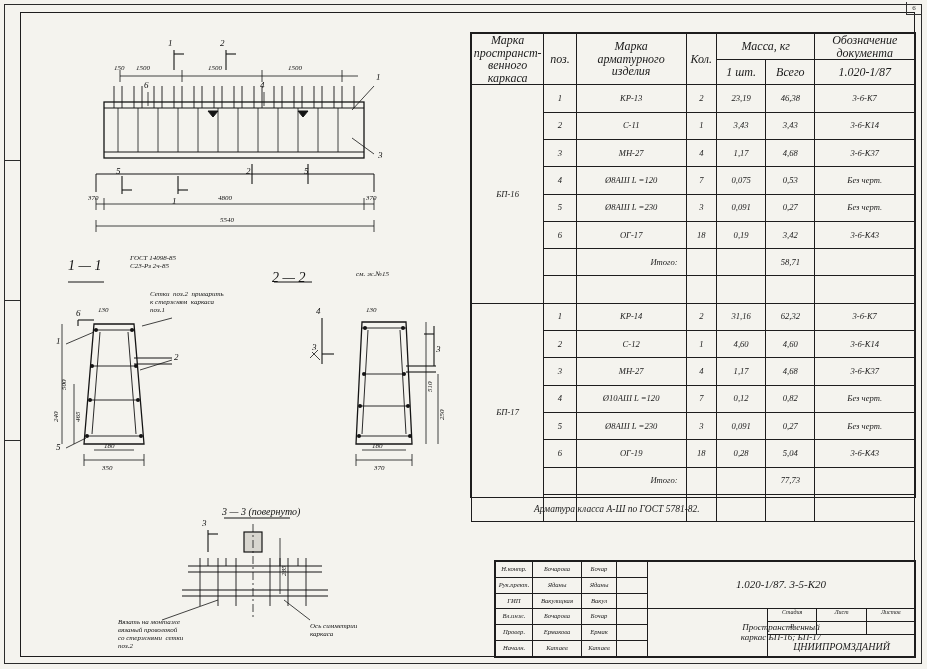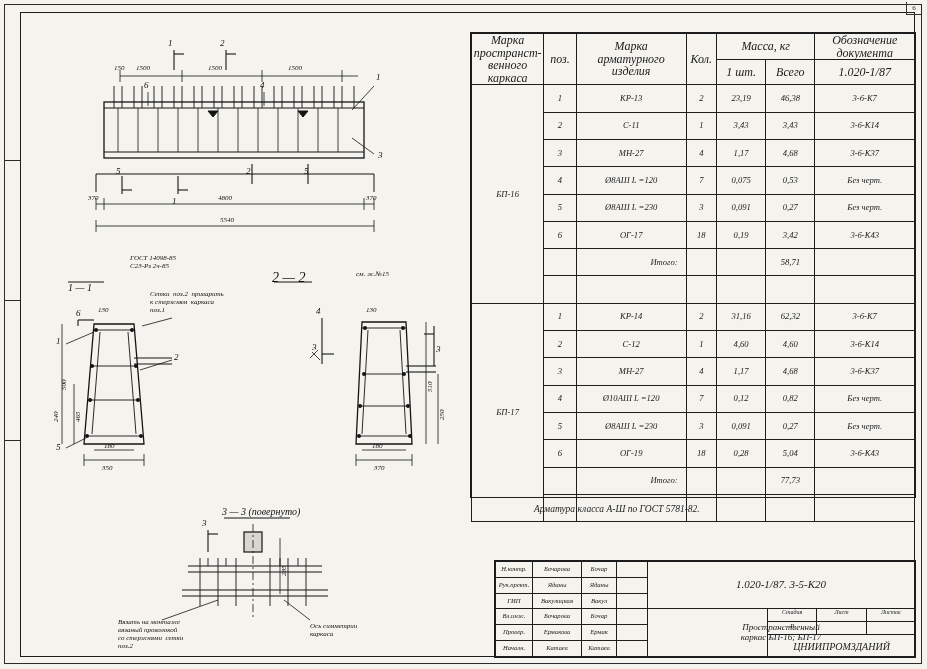--- a/index.html
+++ b/index.html
@@ -354,21 +354,21 @@
     <div class="lbl" style="left:198px;top:24px;">2</div>
     <div class="lbl" style="left:238px;top:66px;">4</div>
     <div class="lbl" style="left:122px;top:66px;">6</div>
     <div class="lbl" style="left:354px;top:58px;">1</div>
     <div class="lbl" style="left:356px;top:136px;">3</div>
     <div class="lbl" style="left:94px;top:152px;">5</div>
     <div class="lbl" style="left:150px;top:182px;">1</div>
     <div class="lbl" style="left:224px;top:152px;">2</div>
     <div class="lbl" style="left:282px;top:152px;">5</div>
 
-    <div class="lbl" style="left:46px;top:268px;font-size:10px;">1 — 1</div>
+    <div class="lbl" style="left:46px;top:244px;font-size:14px;">1 — 1</div>
     <div class="lbl tiny" style="left:108px;top:240px;white-space:pre;">ГОСТ 14098-85
 С23-Рз 2ч-85</div>
     <div class="lbl tiny" style="left:128px;top:276px;white-space:pre;">Сетки  поз.2  приварить
 к стержням  каркаса
 поз.1</div>
     <div class="lbl tiny" style="left:76px;top:292px;">130</div>
     <div class="lbl tiny" style="left:80px;top:450px;">350</div>
     <div class="lbl tiny" style="left:82px;top:428px;">180</div>
     <div class="lbl tiny rot" style="left:52px;top:408px;transform:rotate(-90deg);">465</div>
     <div class="lbl tiny rot" style="left:38px;top:376px;transform:rotate(-90deg);">500</div>

